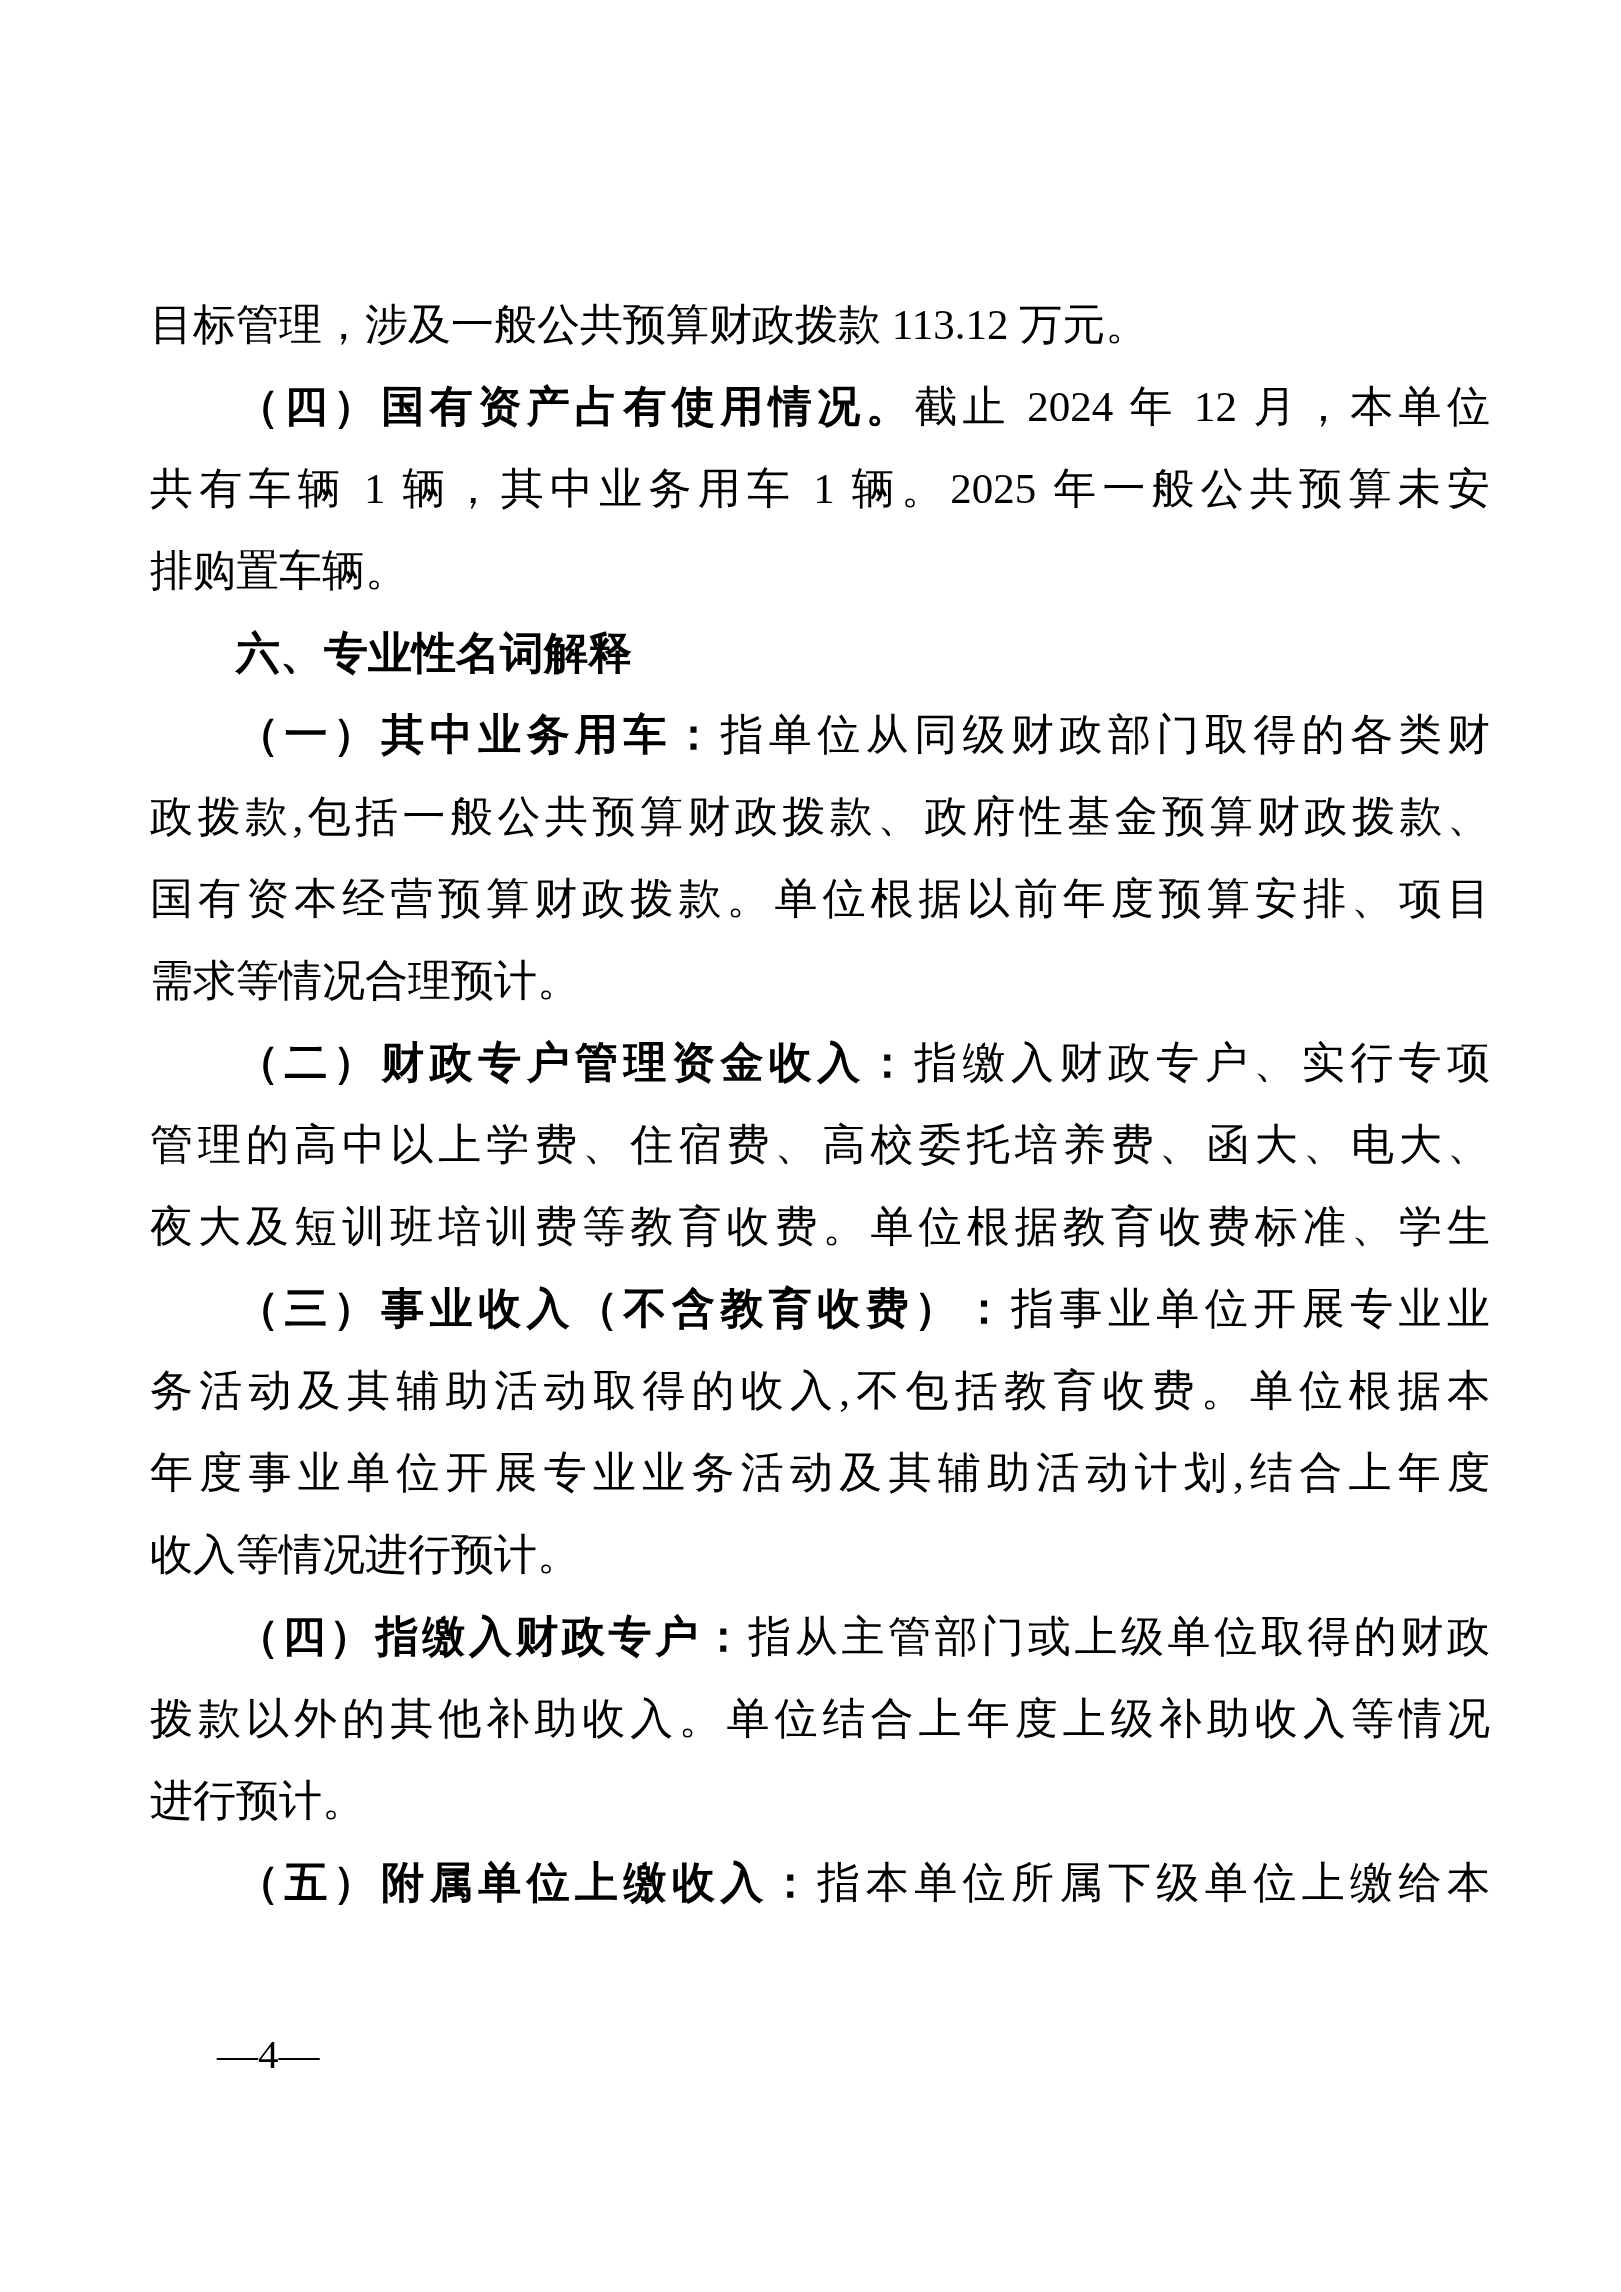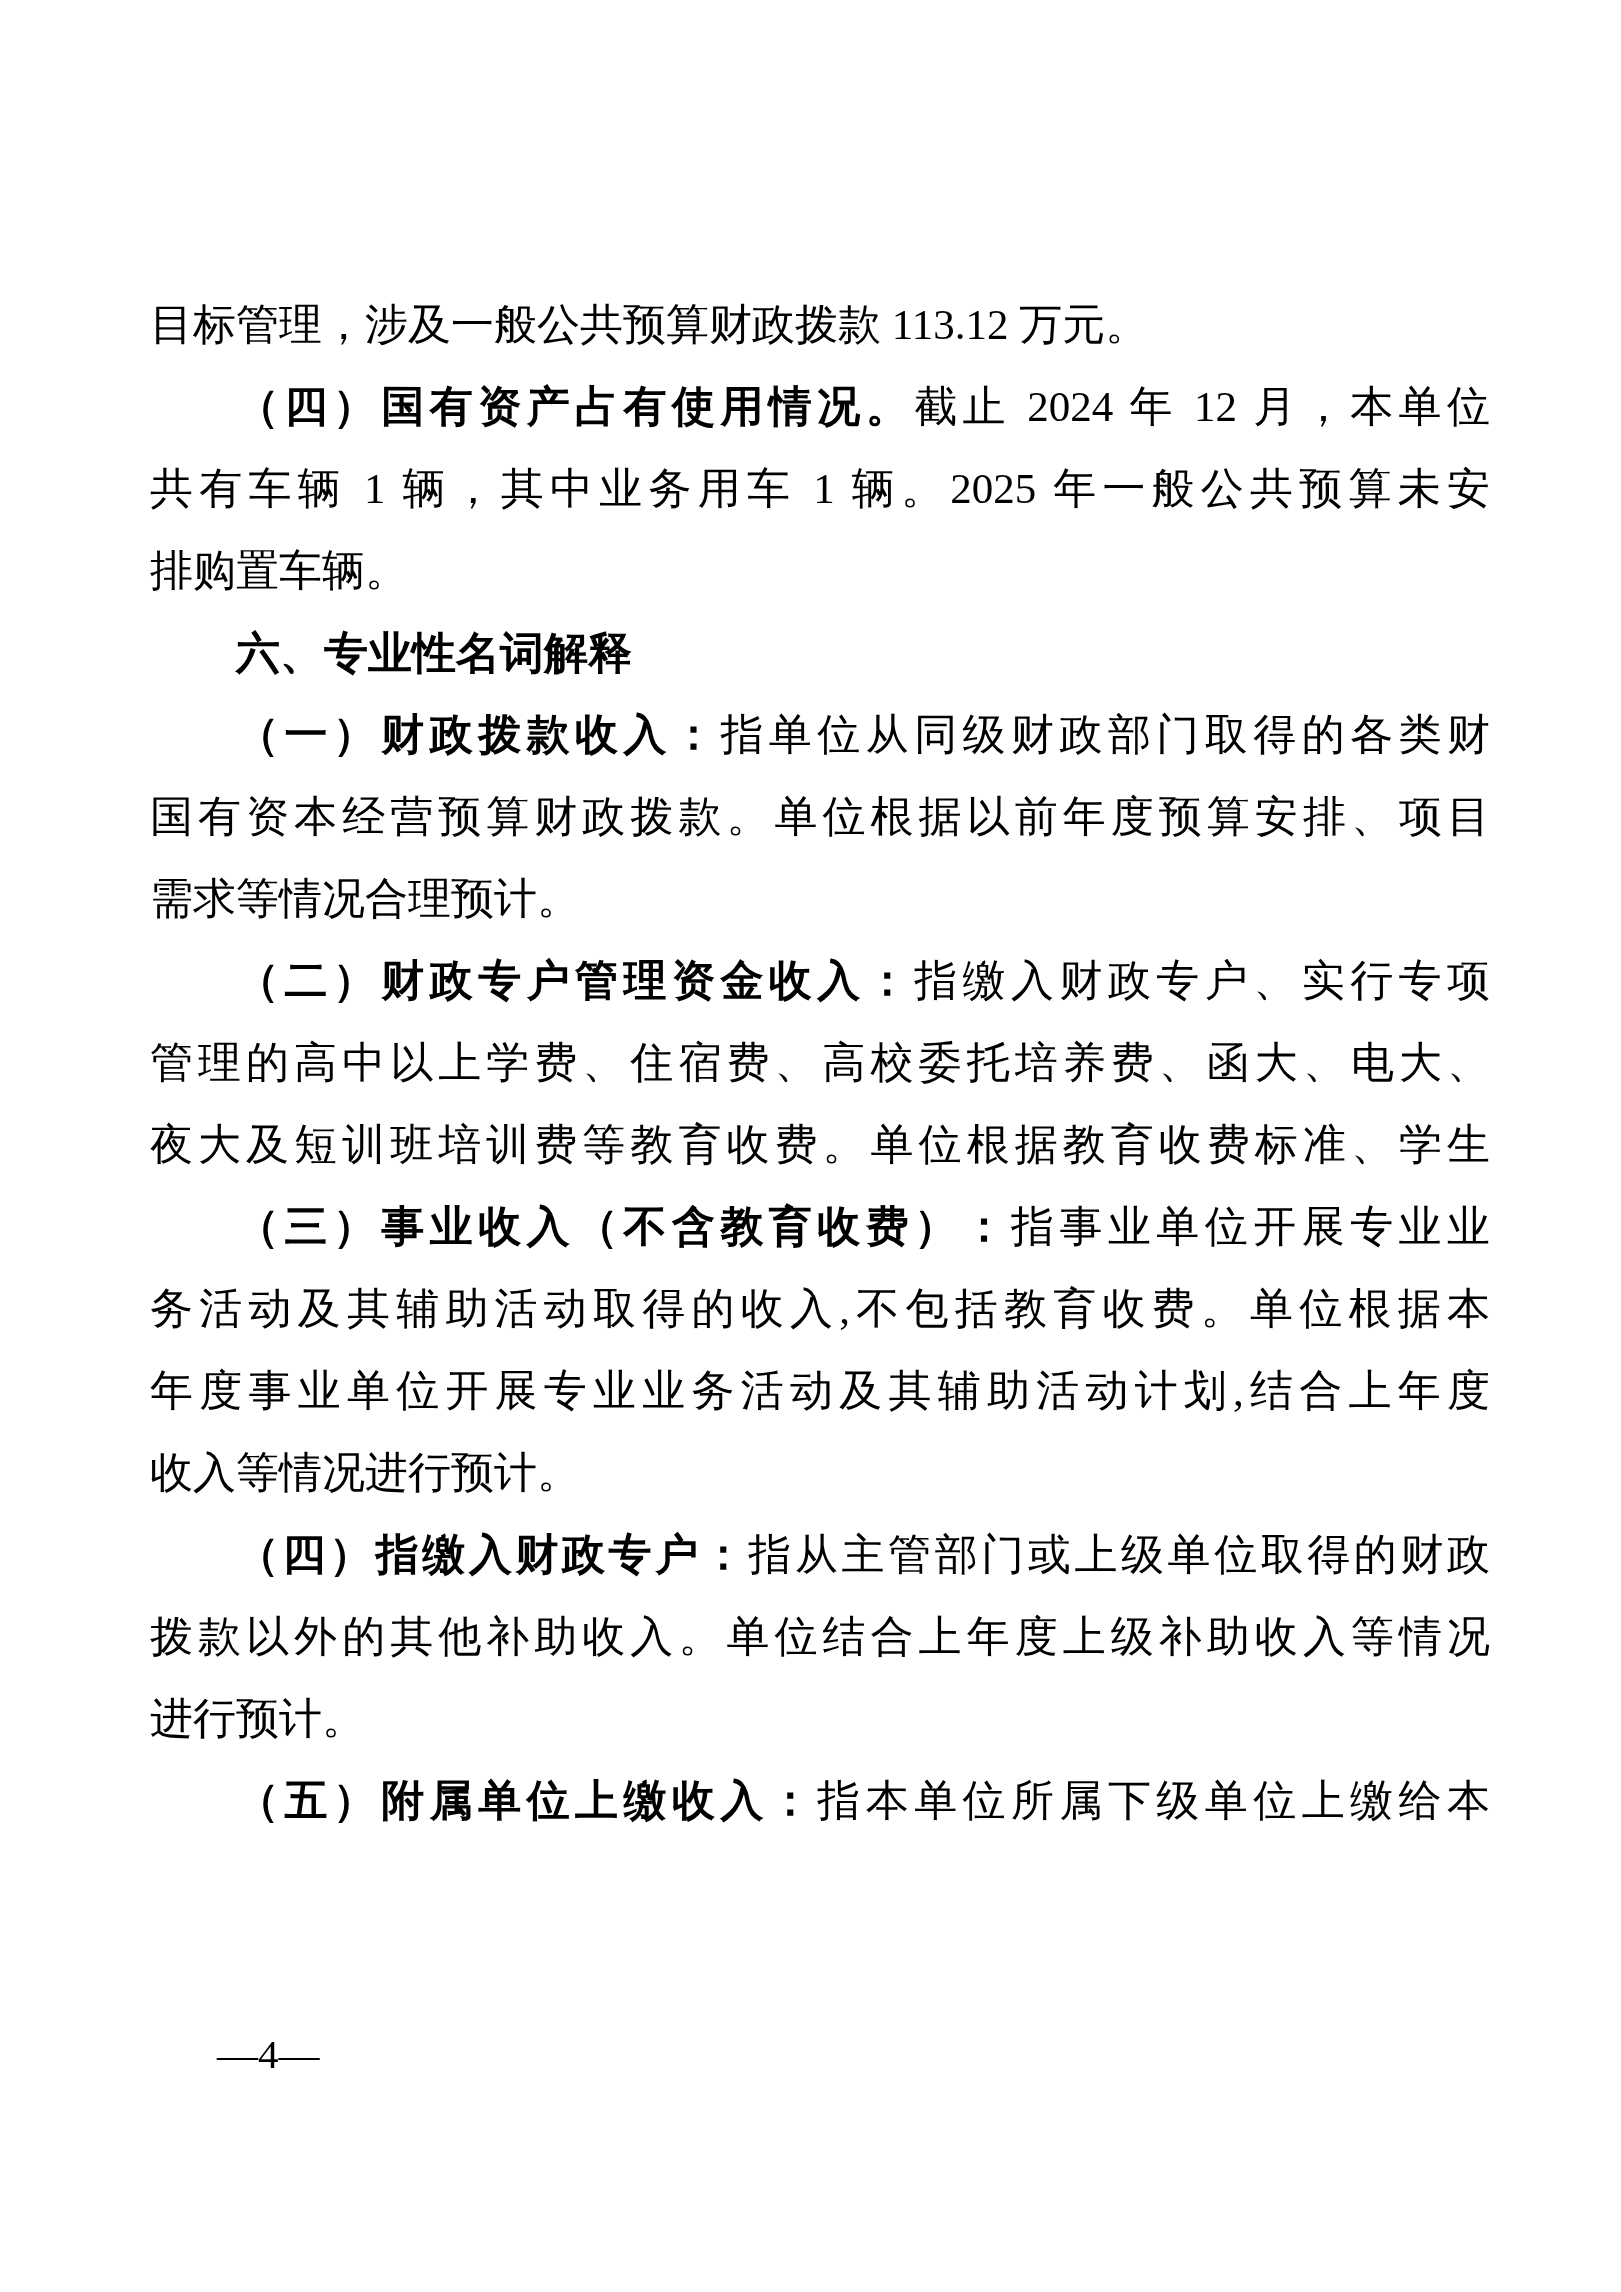--- a/index.html
+++ b/index.html
@@ -68,21 +68,22 @@
 </head>
 <body>
 
 <div class="page">
   <div class="doc-body" id="doc-body">
       <div class="line end"><span class="run">目标管理，涉及一般公共预算财政拨款 113.12 万元。</span></div>
       <div class="line start"><span class="run bold">（四）国有资产占有使用情况。</span><span class="run">截止 2024 年 12 月，本单位</span></div>
       <div class="line full"><span class="run">共有车辆 1 辆，其中业务用车 1 辆。2025 年一般公共预算未安</span></div>
       <div class="line end"><span class="run">排购置车辆。</span></div>
       <div class="line heading"><span class="run bold">六、专业性名词解释</span></div>
-      <div class="line start"><span class="run bold">（一）财政拨款收入：</span><span class="run">指单位从同级财政部门取得的各类财</span></div>
+      <div class="line start"><span class="run bold">（一）其中业务用车：</span><span class="run">指单位从同级财政部门取得的各类财</span></div>
+      <div class="line full"><span class="run">政拨款,包括一般公共预算财政拨款、政府性基金预算财政拨款、</span></div>
       <div class="line full"><span class="run">国有资本经营预算财政拨款。单位根据以前年度预算安排、项目</span></div>
       <div class="line end"><span class="run">需求等情况合理预计。</span></div>
       <div class="line start"><span class="run bold">（二）财政专户管理资金收入：</span><span class="run">指缴入财政专户、实行专项</span></div>
       <div class="line full"><span class="run">管理的高中以上学费、住宿费、高校委托培养费、函大、电大、</span></div>
       <div class="line full"><span class="run">夜大及短训班培训费等教育收费。单位根据教育收费标准、学生</span></div>
       <div class="line start"><span class="run bold">（三）事业收入（不含教育收费）：</span><span class="run">指事业单位开展专业业</span></div>
       <div class="line full"><span class="run">务活动及其辅助活动取得的收入,不包括教育收费。单位根据本</span></div>
       <div class="line full"><span class="run">年度事业单位开展专业业务活动及其辅助活动计划,结合上年度</span></div>
       <div class="line end"><span class="run">收入等情况进行预计。</span></div>
       <div class="line start"><span class="run bold">（四）指缴入财政专户：</span><span class="run">指从主管部门或上级单位取得的财政</span></div>

